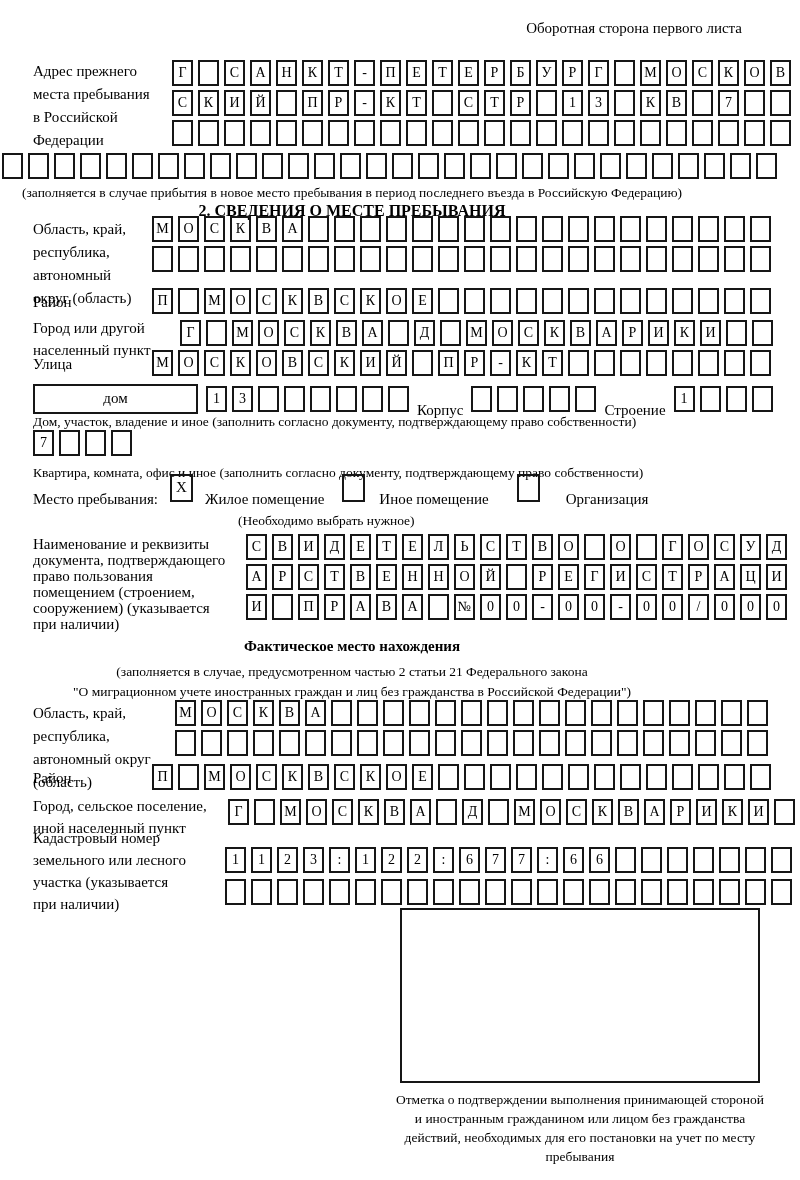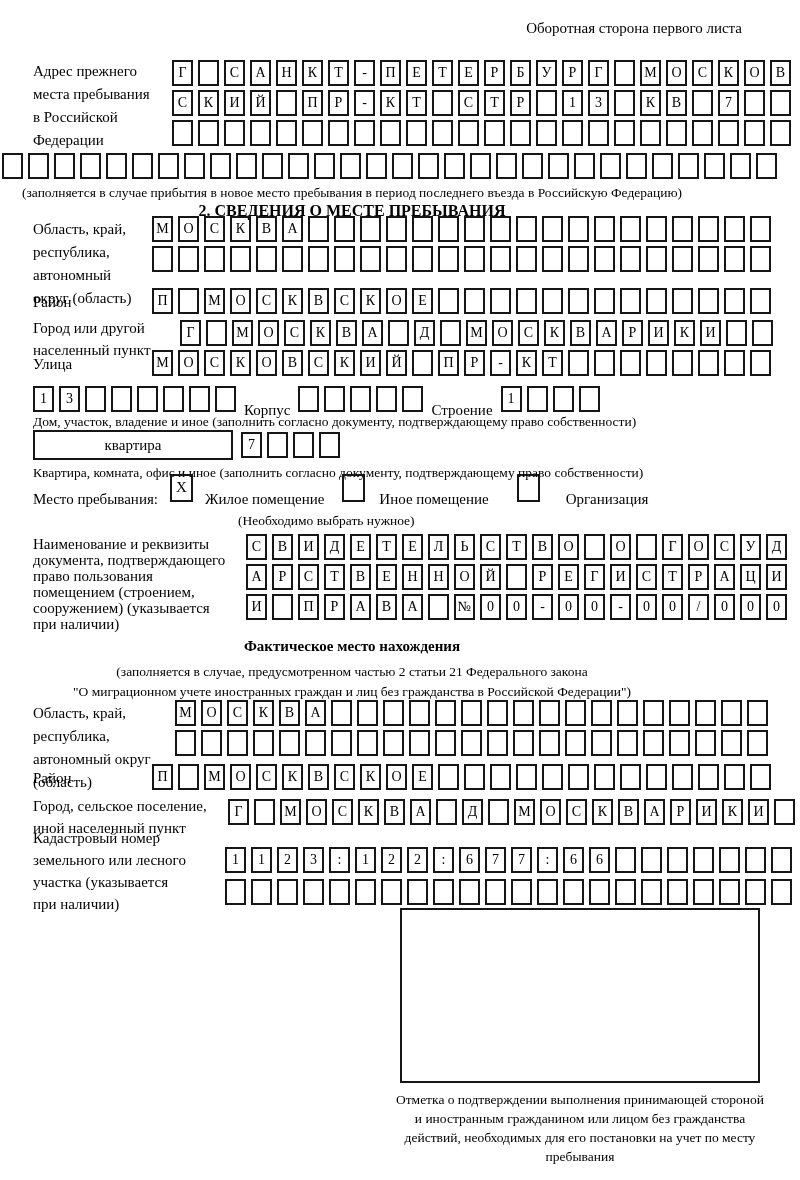--- a/index.html
+++ b/index.html
@@ -305,20 +305,21 @@
     <div class="cell"></div>
     <div class="cell"></div>
     <div class="cell"></div>
     <div class="cell"></div>
     <div class="cell"></div>
     <div class="cell"></div>
     <div class="cell"></div>
   </div>
 
 <div class="abs fieldflex" style="top:378px; left:33px;">
+  <div class="bigbox" style="width:165px;">дом</div>
   <div class="cellrow">
       <div class="cell">1</div>
       <div class="cell">3</div>
       <div class="cell"></div>
       <div class="cell"></div>
       <div class="cell"></div>
       <div class="cell"></div>
       <div class="cell"></div>
       <div class="cell"></div>
     </div>
@@ -334,21 +335,20 @@
   <div class="cellrow">
       <div class="cell">1</div>
       <div class="cell"></div>
       <div class="cell"></div>
       <div class="cell"></div>
     </div>
 </div>
 <div class="abs note" style="top:413px; left:33px;">Дом, участок, владение и иное (заполнить согласно документу, подтверждающему право собственности)</div>
 
 <div class="abs fieldflex" style="top:430px; left:33px;">
-  <div class="bigbox" style="width:200px;">квартира</div>
   <div class="cellrow">
       <div class="cell">7</div>
       <div class="cell"></div>
       <div class="cell"></div>
       <div class="cell"></div>
     </div>
 </div>
 <div class="abs note" style="top:464px; left:33px;">Квартира, комната, офис и иное (заполнить согласно документу, подтверждающему право собственности)</div>
 
 <div class="abs mesto" style="top:467px; left:33px;">

